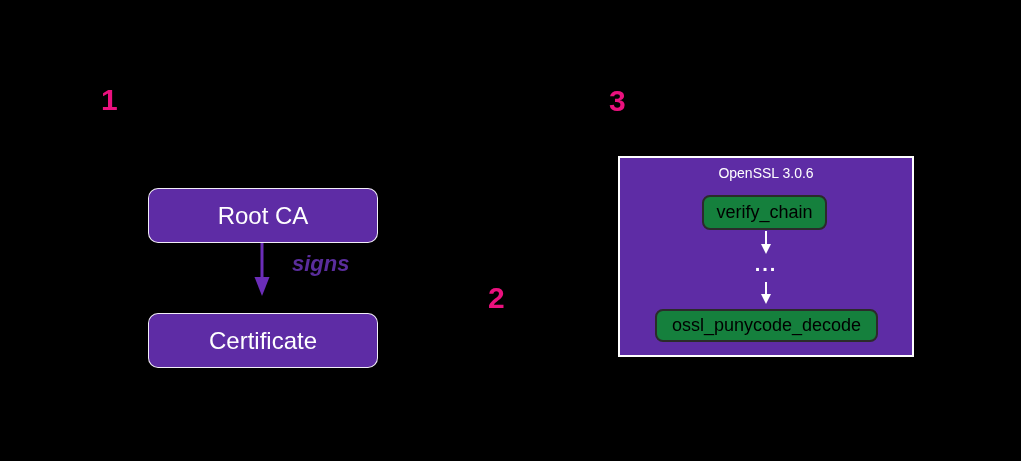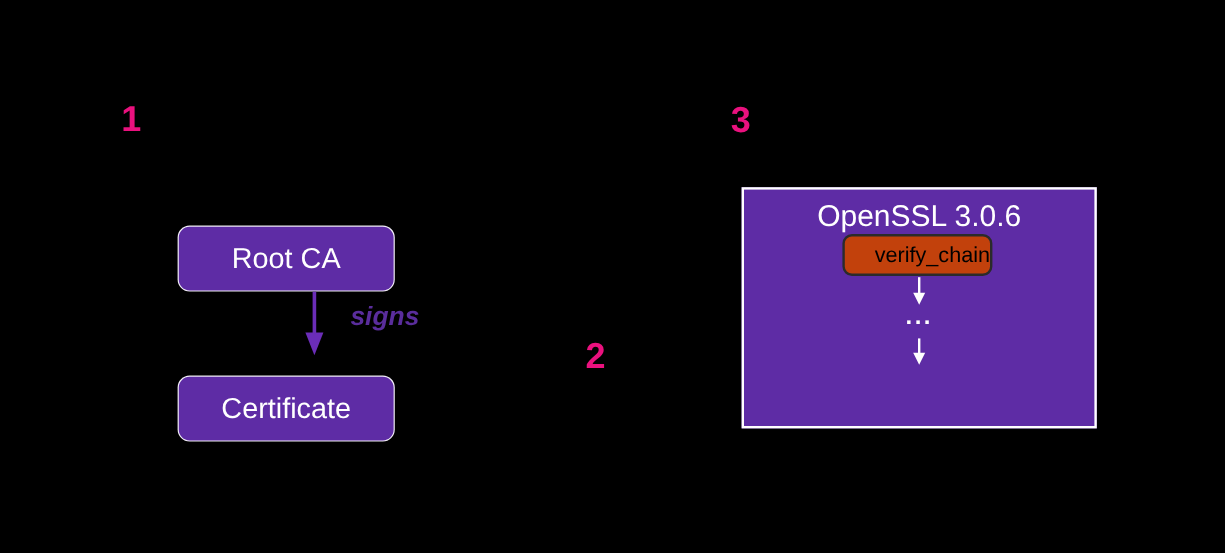--- a/index.html
+++ b/index.html
@@ -20,21 +20,21 @@
     position: absolute;
     color: #ea117e;
     font-size: 30px;
     font-weight: 700;
     line-height: 1;
   }
 
   .purple-node {
     position: absolute;
     left: 148px;
-    width: 181px;
+    width: 230px;
     height: 55px;
     background: #5e2ca5;
     border: 1.5px solid rgba(255,255,255,0.92);
     border-radius: 10px;
     box-sizing: border-box;
     display: flex;
     align-items: center;
     justify-content: center;
     color: #ffffff;
     font-size: 24px;
@@ -63,33 +63,33 @@
     border: 2px solid #ffffff;
     box-sizing: border-box;
   }
   .openssl-title {
     position: absolute;
     left: 618px;
     top: 165px;
     width: 296px;
     text-align: center;
     color: #ffffff;
-    font-size: 25px;
+    font-size: 14px;
     line-height: 1.2;
   }
 
   .fn-box {
     position: absolute;
-    background: #c2410c;
+    background: #15803d;
     border: 2px solid #2b2b2b;
     border-radius: 8px;
     box-sizing: border-box;
     display: flex;
     align-items: center;
-    justify-content: flex-end;
+    justify-content: center;
     color: #000000;
     font-size: 18px;
   }
   .fn-verify { left: 702px; top: 195px; width: 125px; height: 35px; }
   .fn-punycode { left: 655px; top: 309px; width: 223px; height: 33px; }
 
   .ellipsis {
     position: absolute;
     left: 618px;
     top: 254px;
@@ -130,20 +130,23 @@
 
   <div class="openssl-box"></div>
   <div class="openssl-title">OpenSSL 3.0.6</div>
 
   <div class="fn-box fn-verify">
     <span>verify_chain</span>
   </div>
 
   <div class="ellipsis">...</div>
 
+  <div class="fn-box fn-punycode">
+    <span>ossl_punycode_decode</span>
+  </div>
 
   <svg class="overlay" width="1021" height="461" viewBox="0 0 1021 461">
 
     <g>
       <line x1="262" y1="243" x2="262" y2="279" stroke="#6b2db8" stroke-width="3"></line>
       <polygon points="254.5,277 269.5,277 262,296" fill="#6b2db8"></polygon>
     </g>
 
     <g>
       <line x1="766" y1="231" x2="766" y2="246" stroke="#ffffff" stroke-width="2"></line>

